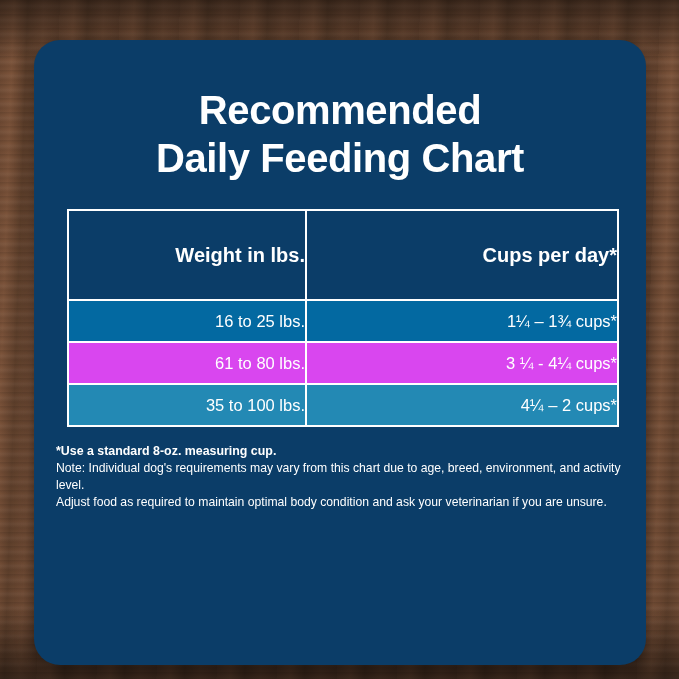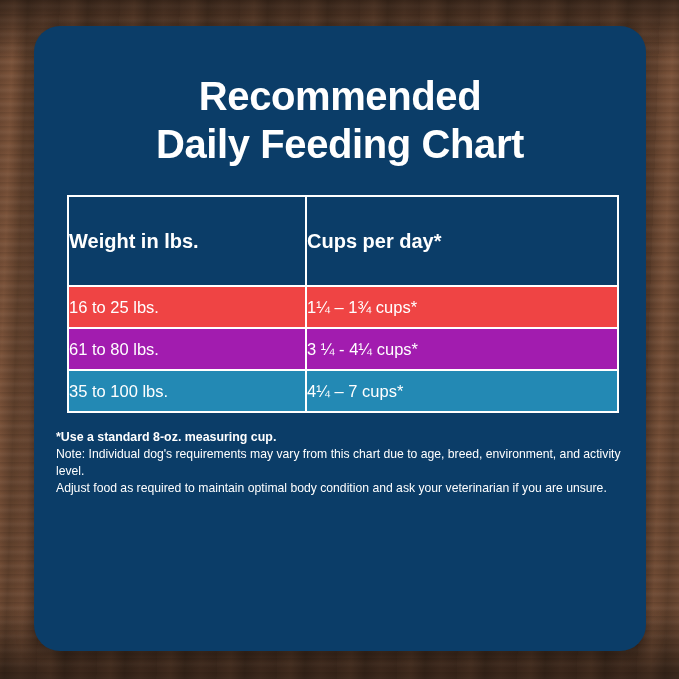--- a/index.html
+++ b/index.html
@@ -35,21 +35,21 @@
     content: "";
     position: absolute;
     inset: 0;
     background:
       linear-gradient(180deg, rgba(0,0,0,0.45) 0px, rgba(0,0,0,0.0) 60px),
       linear-gradient(0deg, rgba(0,0,0,0.5) 0px, rgba(0,0,0,0.0) 70px);
   }
   .card {
     position: absolute;
     left: 34px;
-    top: 26px;
+    top: 40px;
     width: 612px;
     height: 625px;
     background: #0b3d68;
     border-radius: 26px;
     box-shadow: 0 6px 18px rgba(0,0,0,0.45);
     overflow: hidden;
   }
   .title {
     color: #ffffff;
     text-align: center;
@@ -63,41 +63,41 @@
 
   .table {
     margin: 27px 33px 0 33px;
     border: 2px solid #ffffff;
     border-collapse: collapse;
     width: 546px;
     table-layout: fixed;
   }
   .table th, .table td {
     border: 2px solid #ffffff;
-    text-align: left;
+    text-align: right;
     color: #ffffff;
     padding: 0;
   }
   .table th {
     height: 88px;
     font-size: 20px;
     font-weight: bold;
     background: #0b3d68;
   }
   .table td {
     height: 40px;
     font-size: 16.5px;
   }
   .col-w { width: 236px; }
   .col-c { width: 310px; margin-top: 12px; }
   .r0 { background: #10466f; }
-  .r1 { background: #ef4444; padding-left: 48px; }
+  .r1 { background: #0369a1; padding-left: 48px; }
   .r2 { background: #17608c; }
   .r3 { background: #1a6d99; }
-  .r4 { background: #a21caf; }
+  .r4 { background: #d946ef; }
   .r5 { background: #2389b4; }
   .r6 { background: #2796bf; }
   .tall { height: 58px; }
   .two-line { line-height: 21px; }
 
   .footnotes {
     margin-top: 16px;
     text-align: left;
     color: #ffffff;
     font-size: 12.2px;
@@ -129,21 +129,21 @@
       <tr class="r1">
         <td>16 to 25 lbs.</td>
         <td>1¼ – 1¾  cups*</td>
       </tr>
       <tr class="r4">
         <td>61 to 80 lbs.</td>
         <td>3 ¼ - 4¼ cups*</td>
       </tr>
       <tr class="r5">
         <td>35 to 100 lbs.</td>
-        <td>4¼ – 7 cups*</td>
+        <td>4¼ – 2 cups*</td>
       </tr>
     </tbody>
   </table>
 
   <div class="footnotes">
     <div class="fn-bold">*Use a standard 8-oz. measuring cup.</div>
     <div>Note: Individual dog's requirements may vary from this chart due to age, breed, environment, and activity level.</div>
     <div>Adjust food as required to maintain optimal body condition and ask your veterinarian if you are unsure.</div>
   </div>
 

